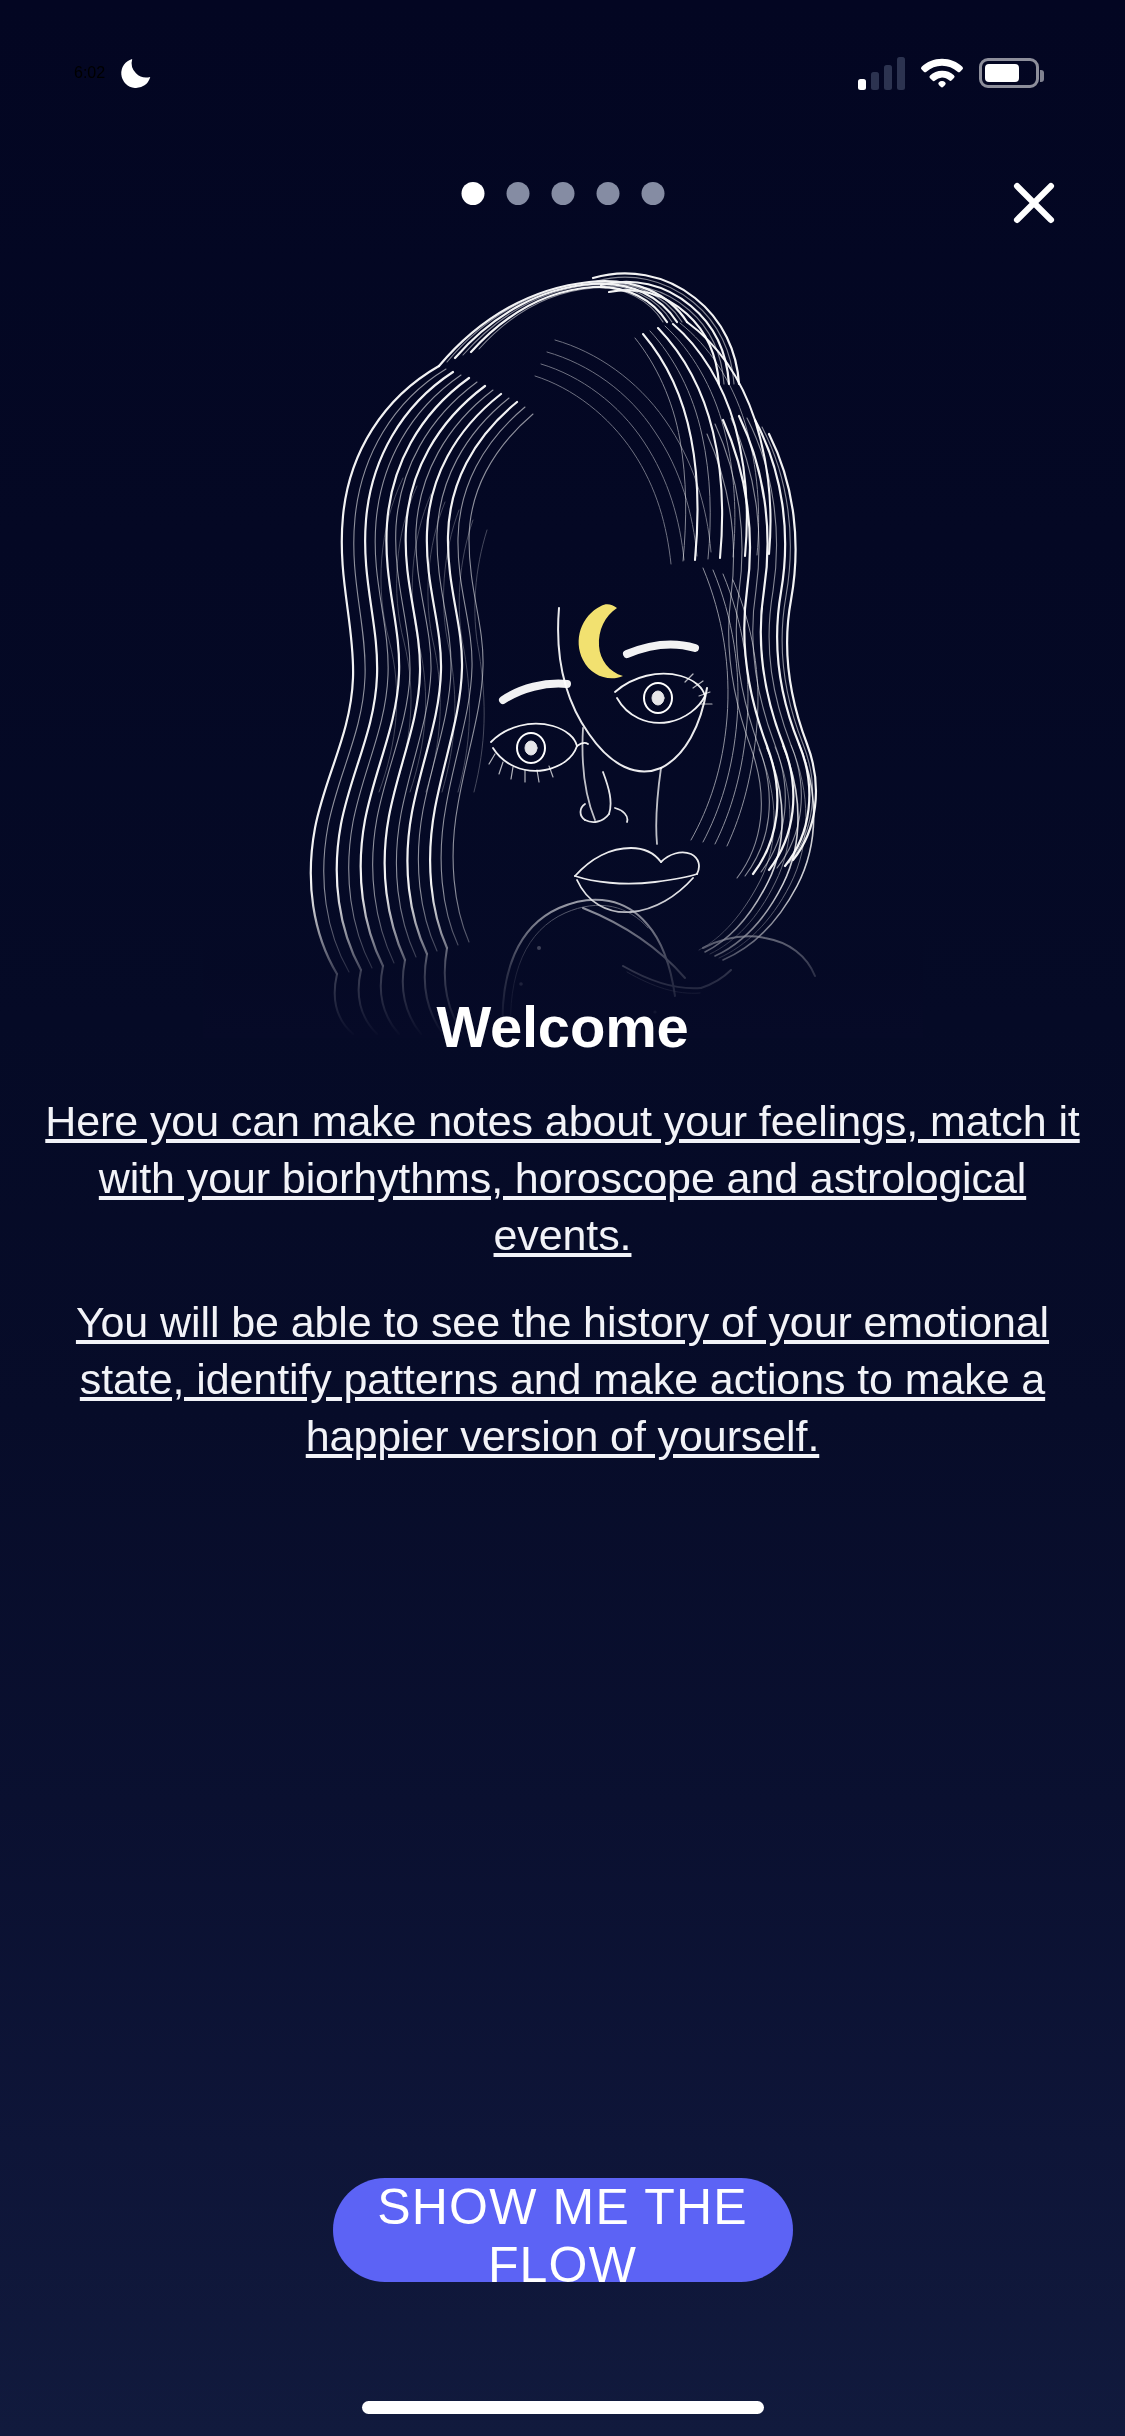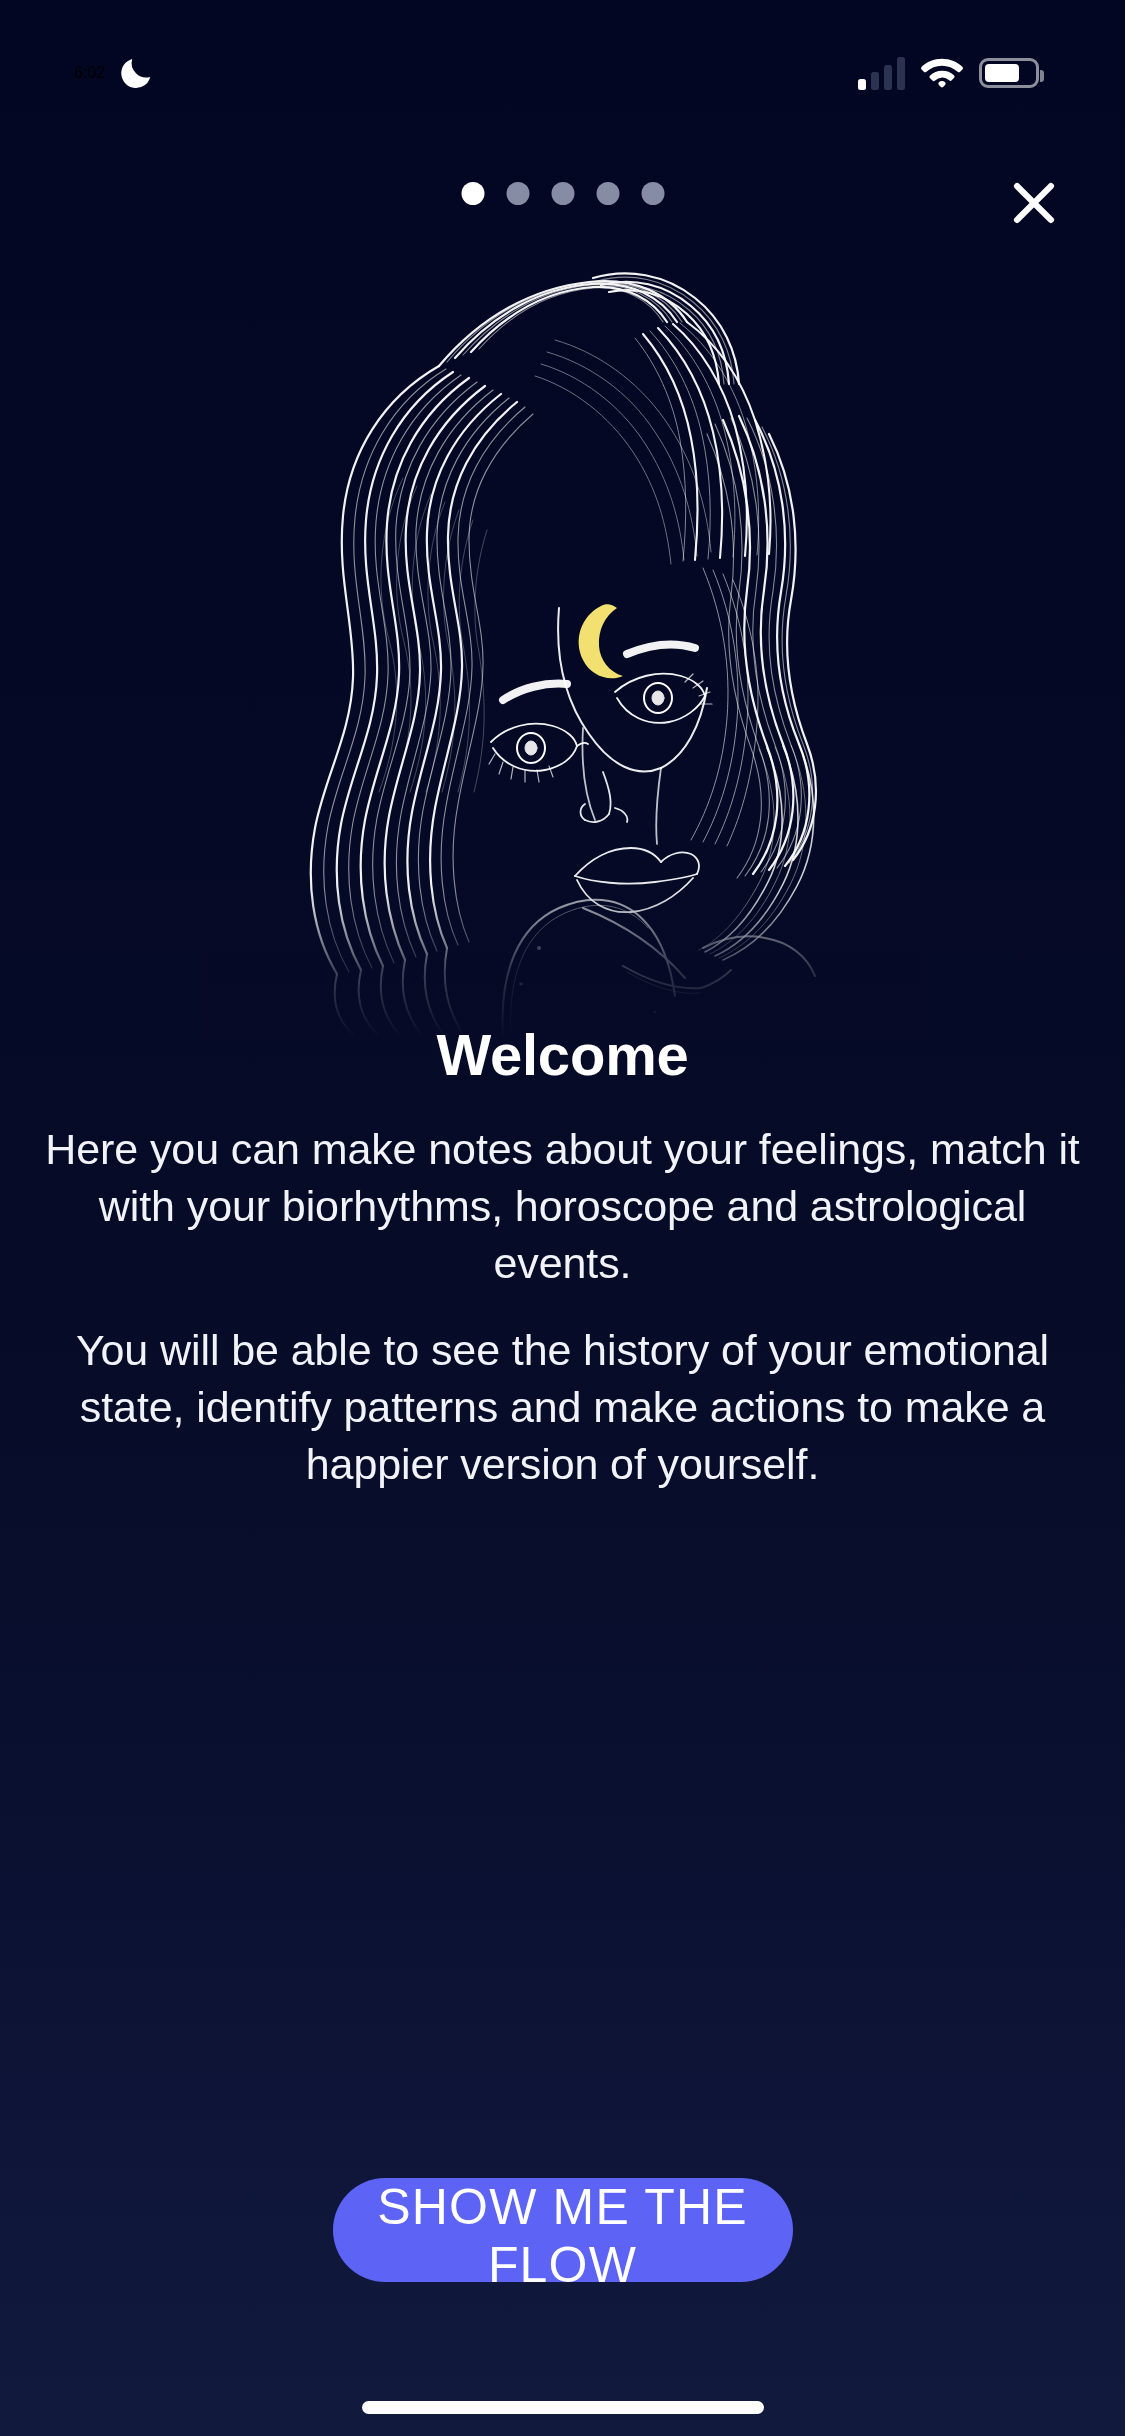--- a/index.html
+++ b/index.html
@@ -138,21 +138,21 @@
     position:absolute;
     left:0; bottom:0;
     width:100%; height:150px;
     background: linear-gradient(180deg, rgba(5,9,37,0) 0%, rgba(5,9,37,0.75) 55%, rgba(6,10,39,1) 100%);
     pointer-events:none;
   }
 
   
   #content {
     position: absolute;
-    top: 1022px;
+    top: 994px;
     left: 0;
     width: 1125px;
     z-index: 20;
     text-align: center;
   }
   #page-title {
     color: #ffffff;
     font-size: 58px;
     font-weight: 700;
     letter-spacing: -0.2px;
@@ -161,20 +161,21 @@
   #body-copy {
     margin-top: 32px;
     padding: 0 30px;
   }
   .para {
     color: #F2F3F8;
     font-size: 43px;
     font-weight: 400;
     line-height: 57px;
     letter-spacing: -0.1px;
+    text-decoration: underline;
   }
   .para + .para { margin-top: 30px; }
 
   
   #cta-button {
     position: absolute;
     left: 50%;
     transform: translateX(-50%);
     top: 2178px;
     width: 460px;

